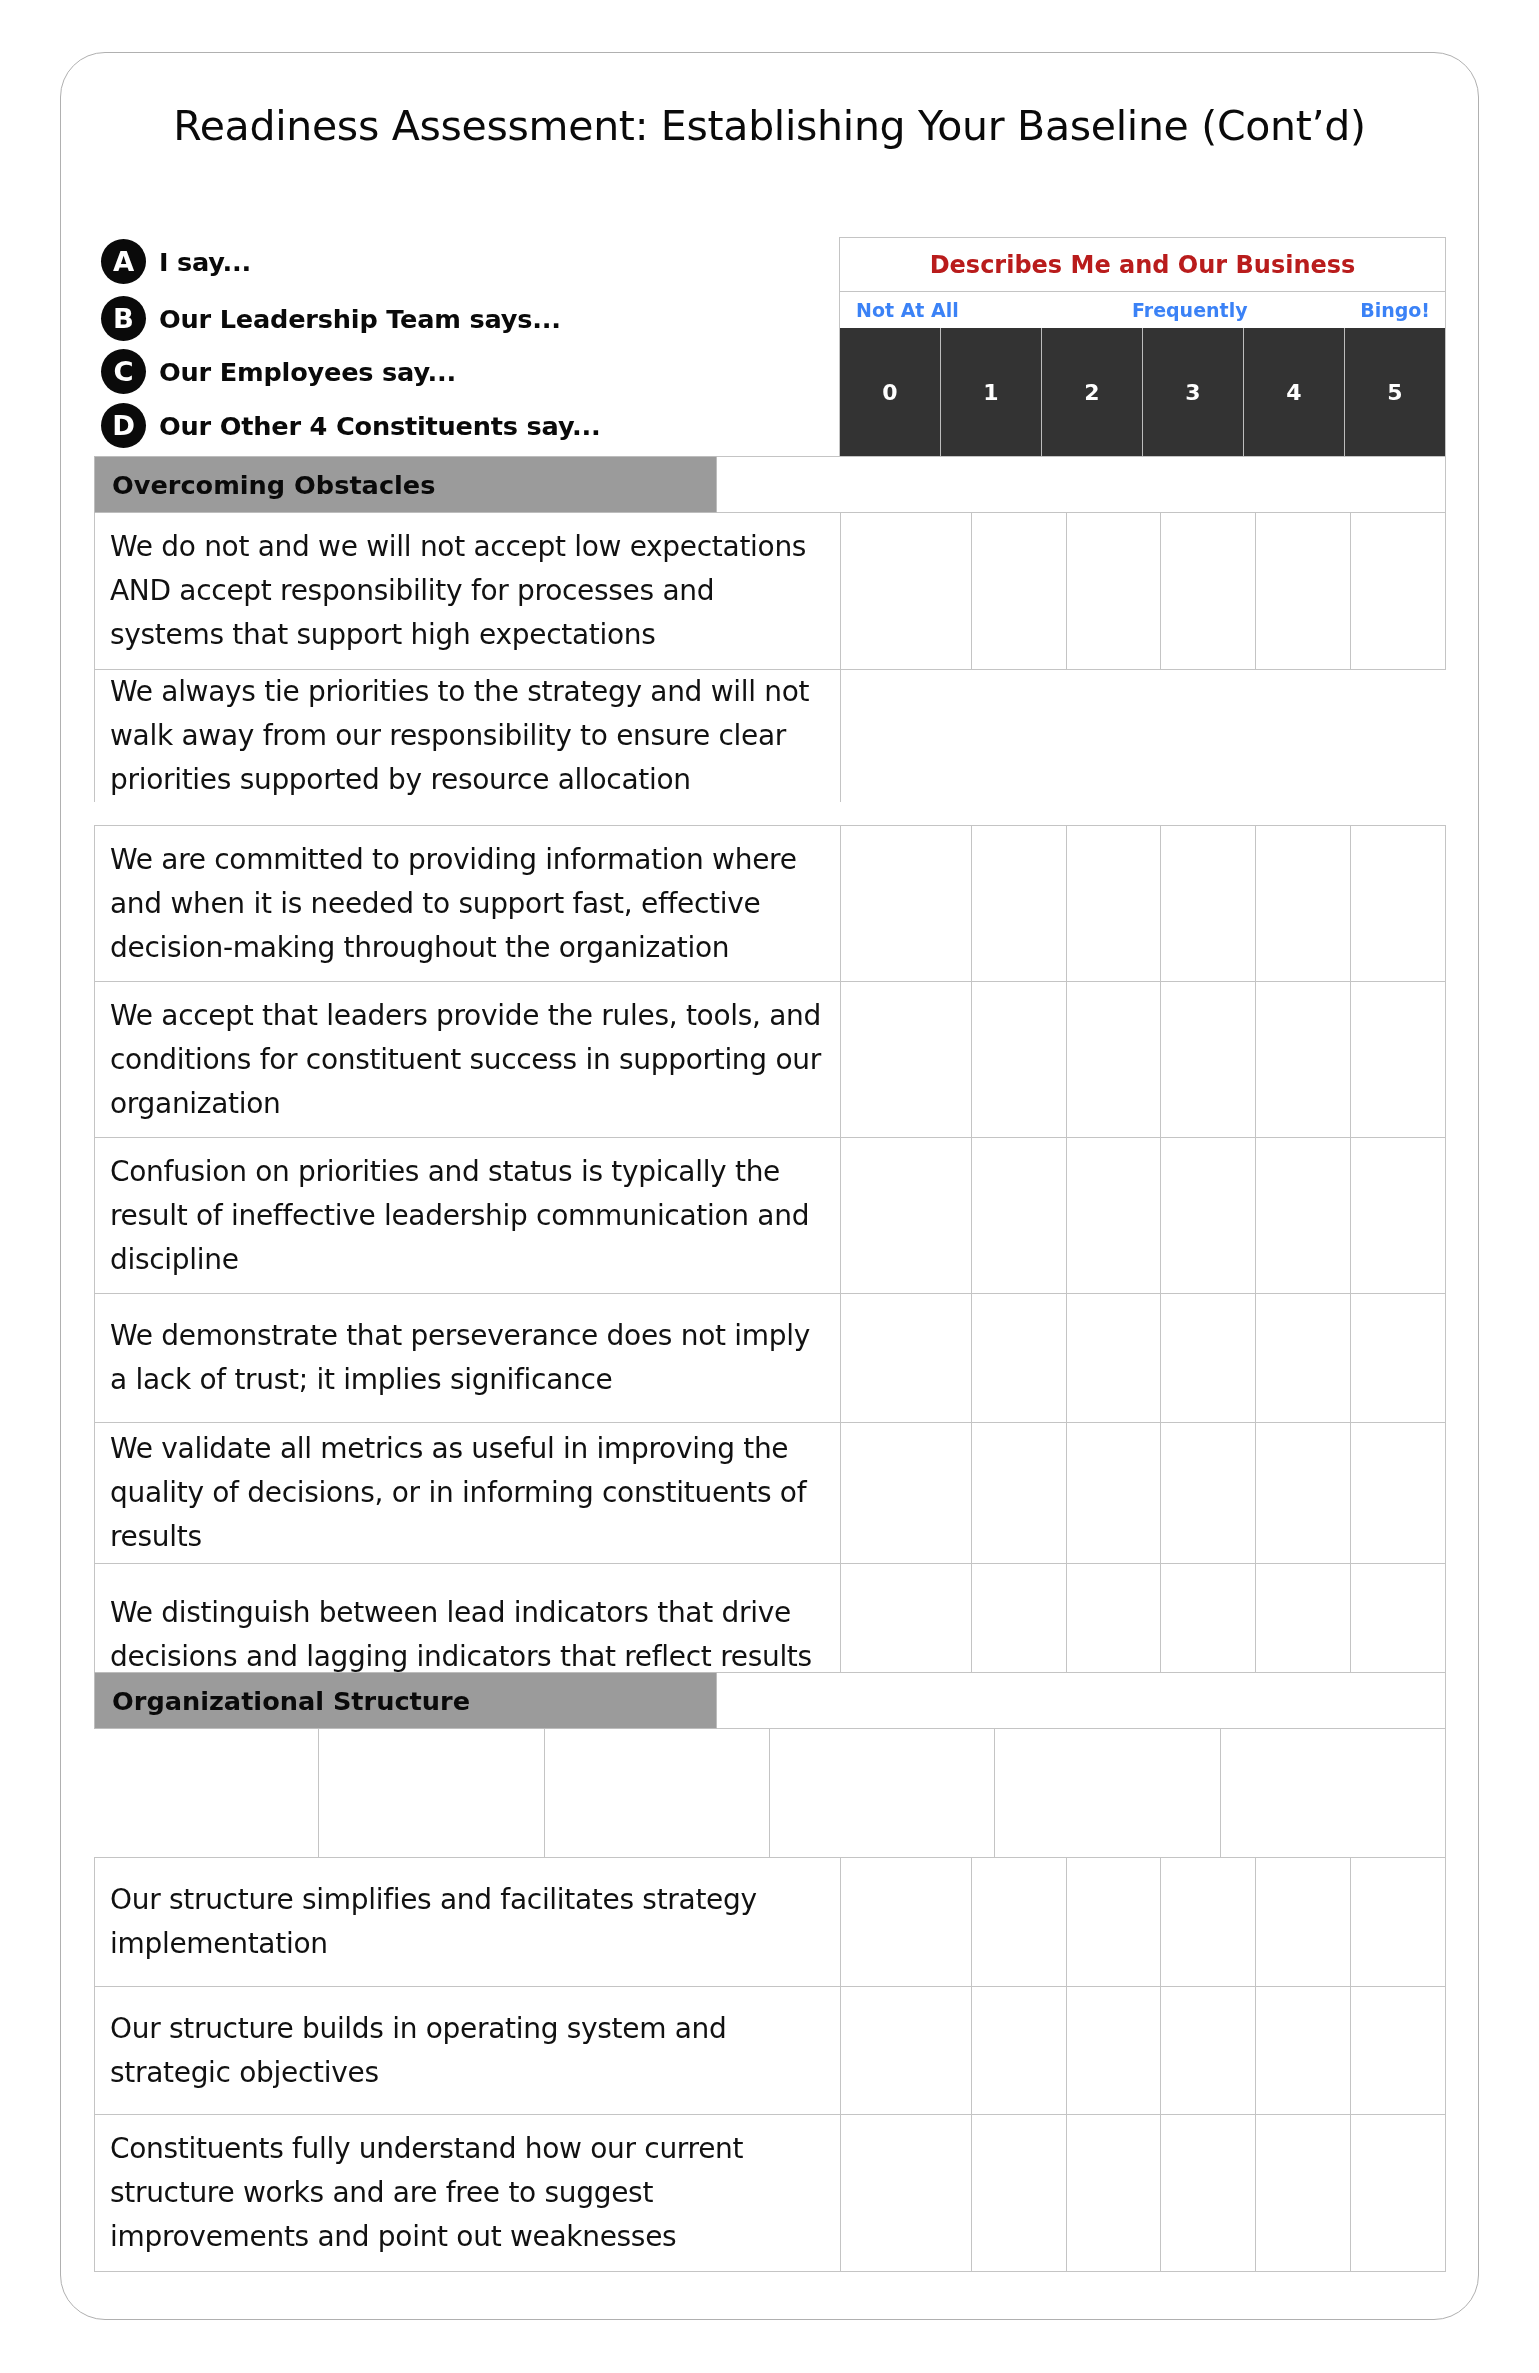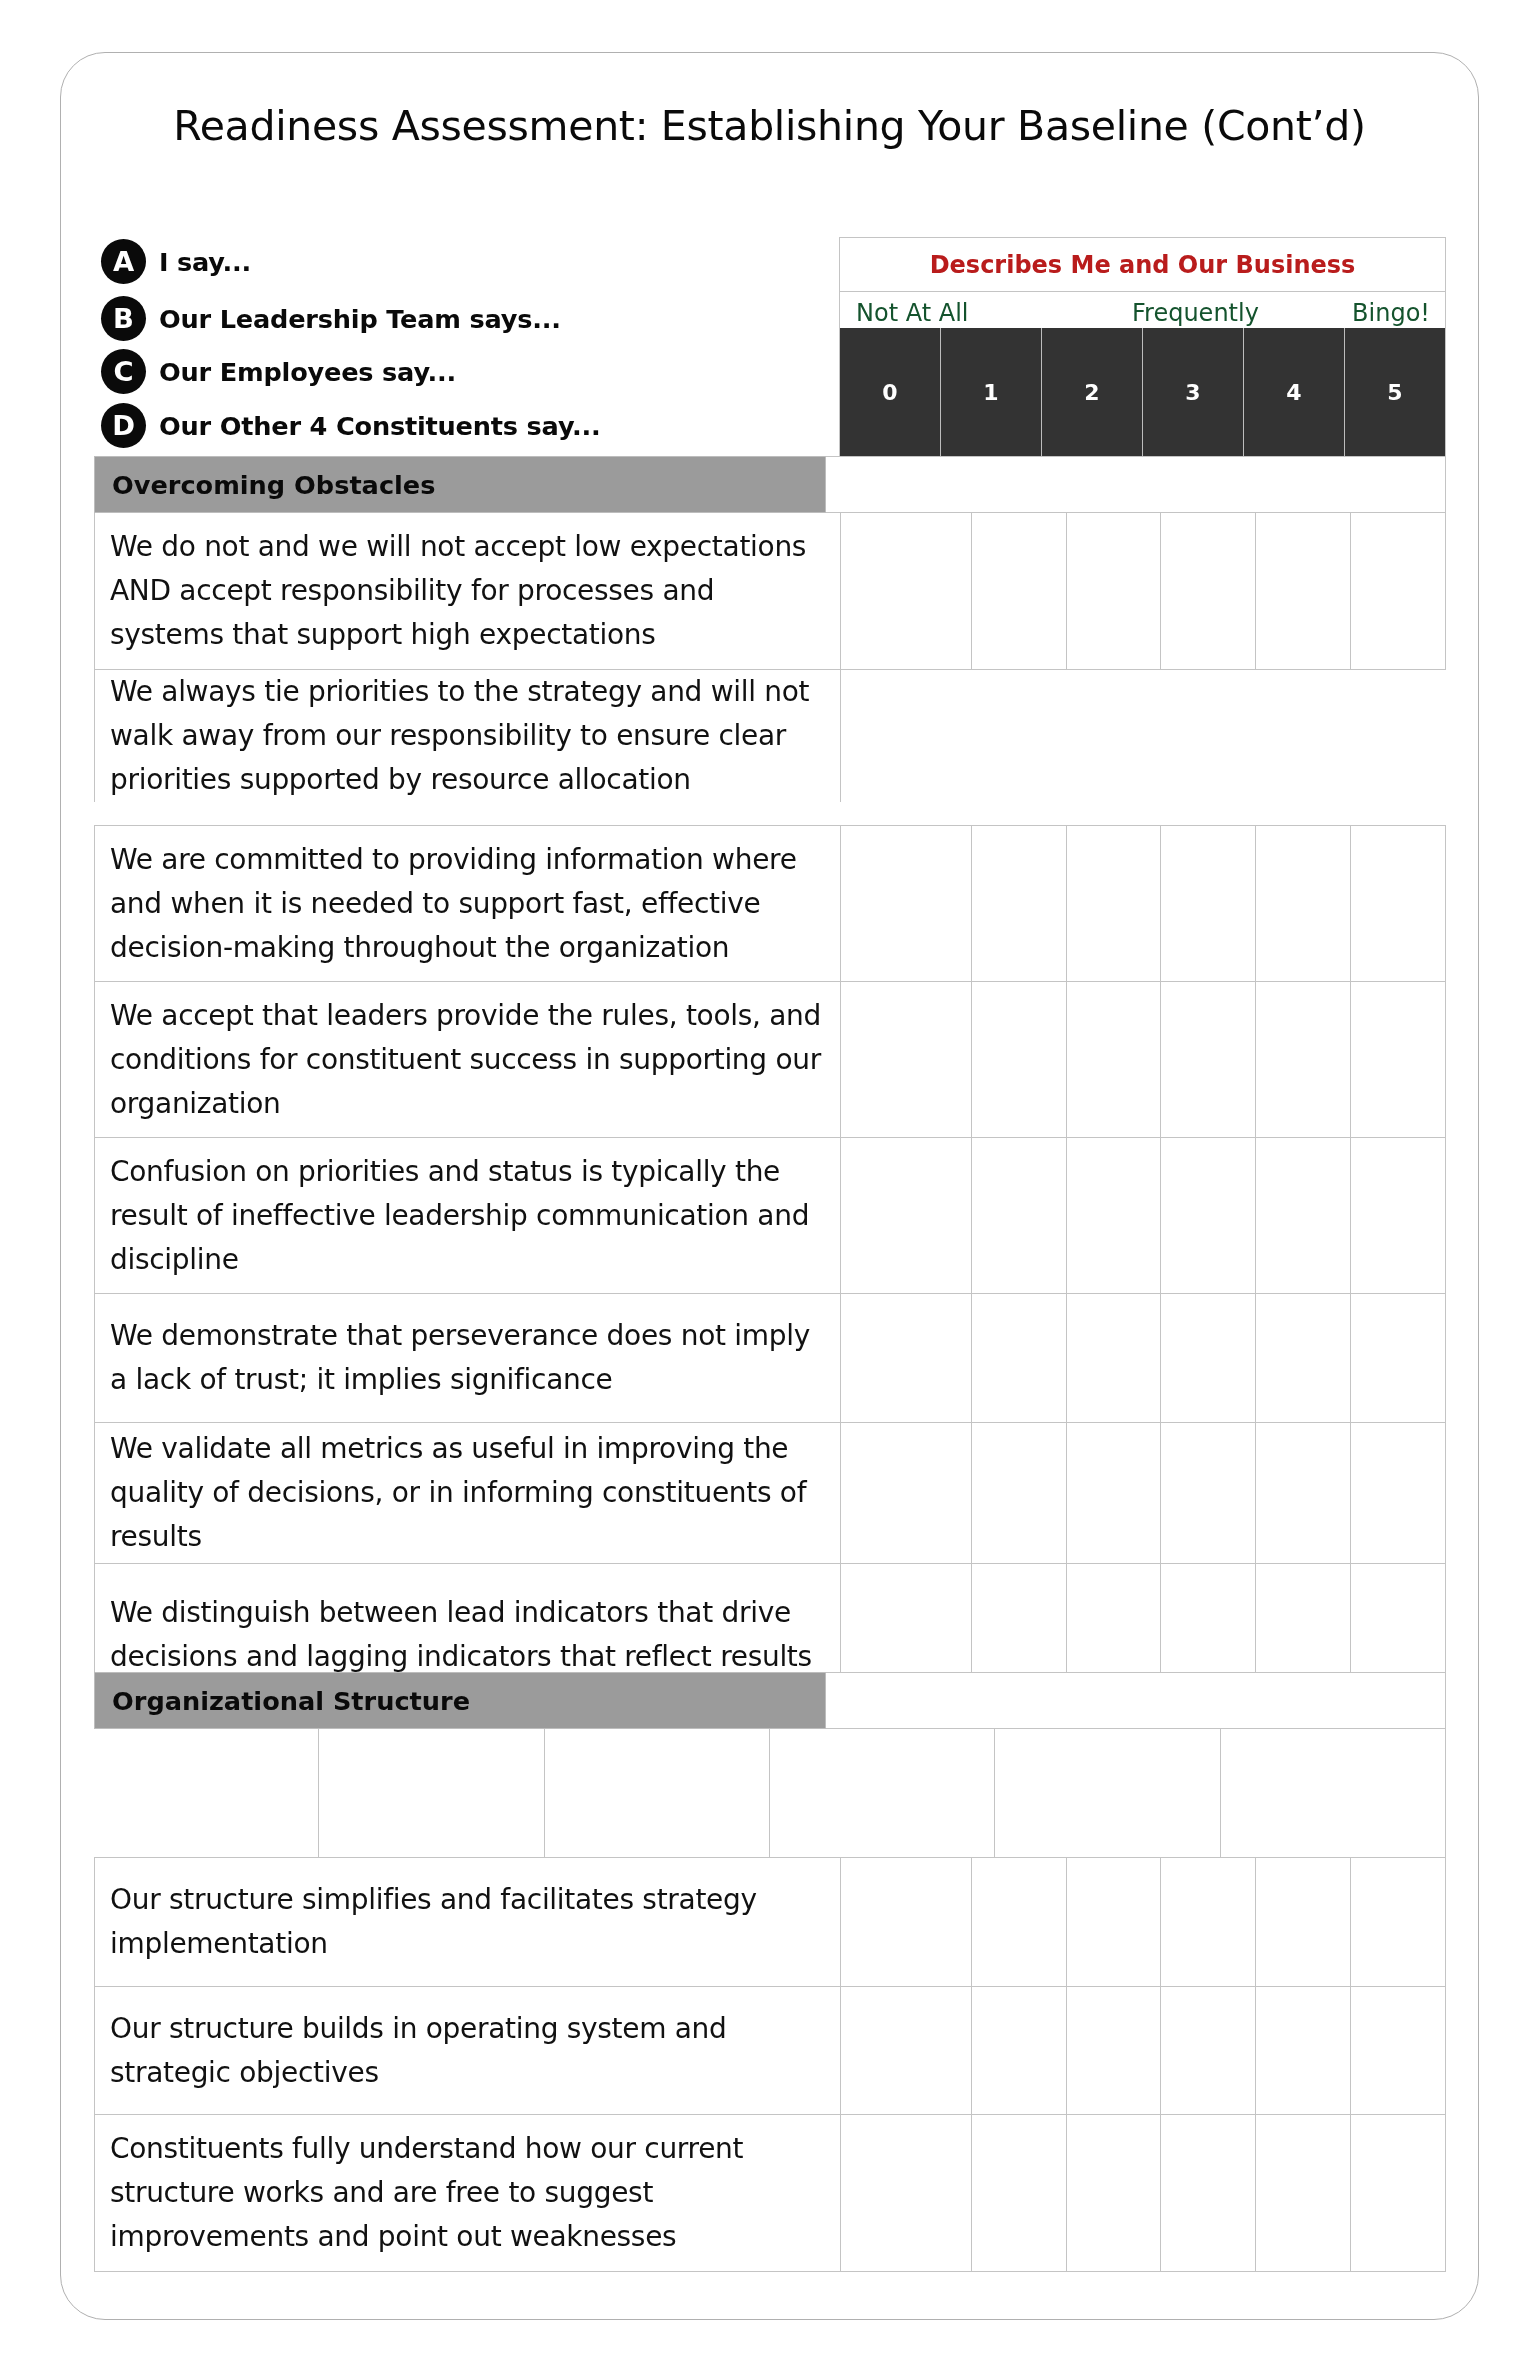--- a/index.html
+++ b/index.html
@@ -31,38 +31,38 @@
     
     .score-head {
       position: absolute; left: 839px; top: 237px; width: 607px; height: 221px;
       border: 1.9px solid #c4c4c4; border-bottom: none; background: #fff;
     }
     .score-head .describes {
       height: 54px; border-bottom: 1.9px solid #c4c4c4; display: flex; align-items: center;
       justify-content: center; font-weight: bold; font-size: 24px; color: #b91c1c;
     }
     .score-head .scale {
-      height: 36px; position: relative; font-weight: normal; font-size: 24px; color: #14532d;
+      height: 36px; position: relative; font-weight: bold; font-size: 19px; color: #3b82f6;
     }
     .scale span { position: absolute; top: 6.6px; }
     .scale .s-low { left: 16px; }
     .scale .s-mid { left: 292px; }
     .scale .s-high { right: 15px; }
     .score-nums { display: flex; height: 129px; background: #333333; }
     .score-nums .num {
       flex: 1; display: flex; align-items: center; justify-content: center;
       color: #fff; font-weight: bold; font-size: 22px; border-left: 1.9px solid #bdbdbd;
     }
     .score-nums .num:first-child { border-left: none; }
 
     
     .table { position: absolute; left: 94px; width: 1352px; }
     .section-row { display: flex; height: 57px; }
     .section-label {
-      width: 732px; background: #9b9b9b; border: 1.9px solid #bdbdbd; display: flex; align-items: center;
+      width: 623px; background: #9b9b9b; border: 1.9px solid #bdbdbd; display: flex; align-items: center;
       padding-left: 17px; font-weight: bold; font-size: 25.6px; color: #0a0a0a;
     }
     .section-blank { flex: 1; border: 1.9px solid #c4c4c4; border-left: none; background: #fff; }
     .item-row { display: flex; border-bottom: 1.9px solid #c4c4c4; gap: 36px; }
     .item-text {
       width: 747px; border-left: 1.9px solid #c4c4c4; border-right: 1.9px solid #c4c4c4;
       padding: 0 13.2px 0 15px; display: flex; align-items: center;
       font-family: "DejaVu Sans", sans-serif; font-size: 28px; line-height: 44px;
       color: #111; letter-spacing: -0.3px;
     }

